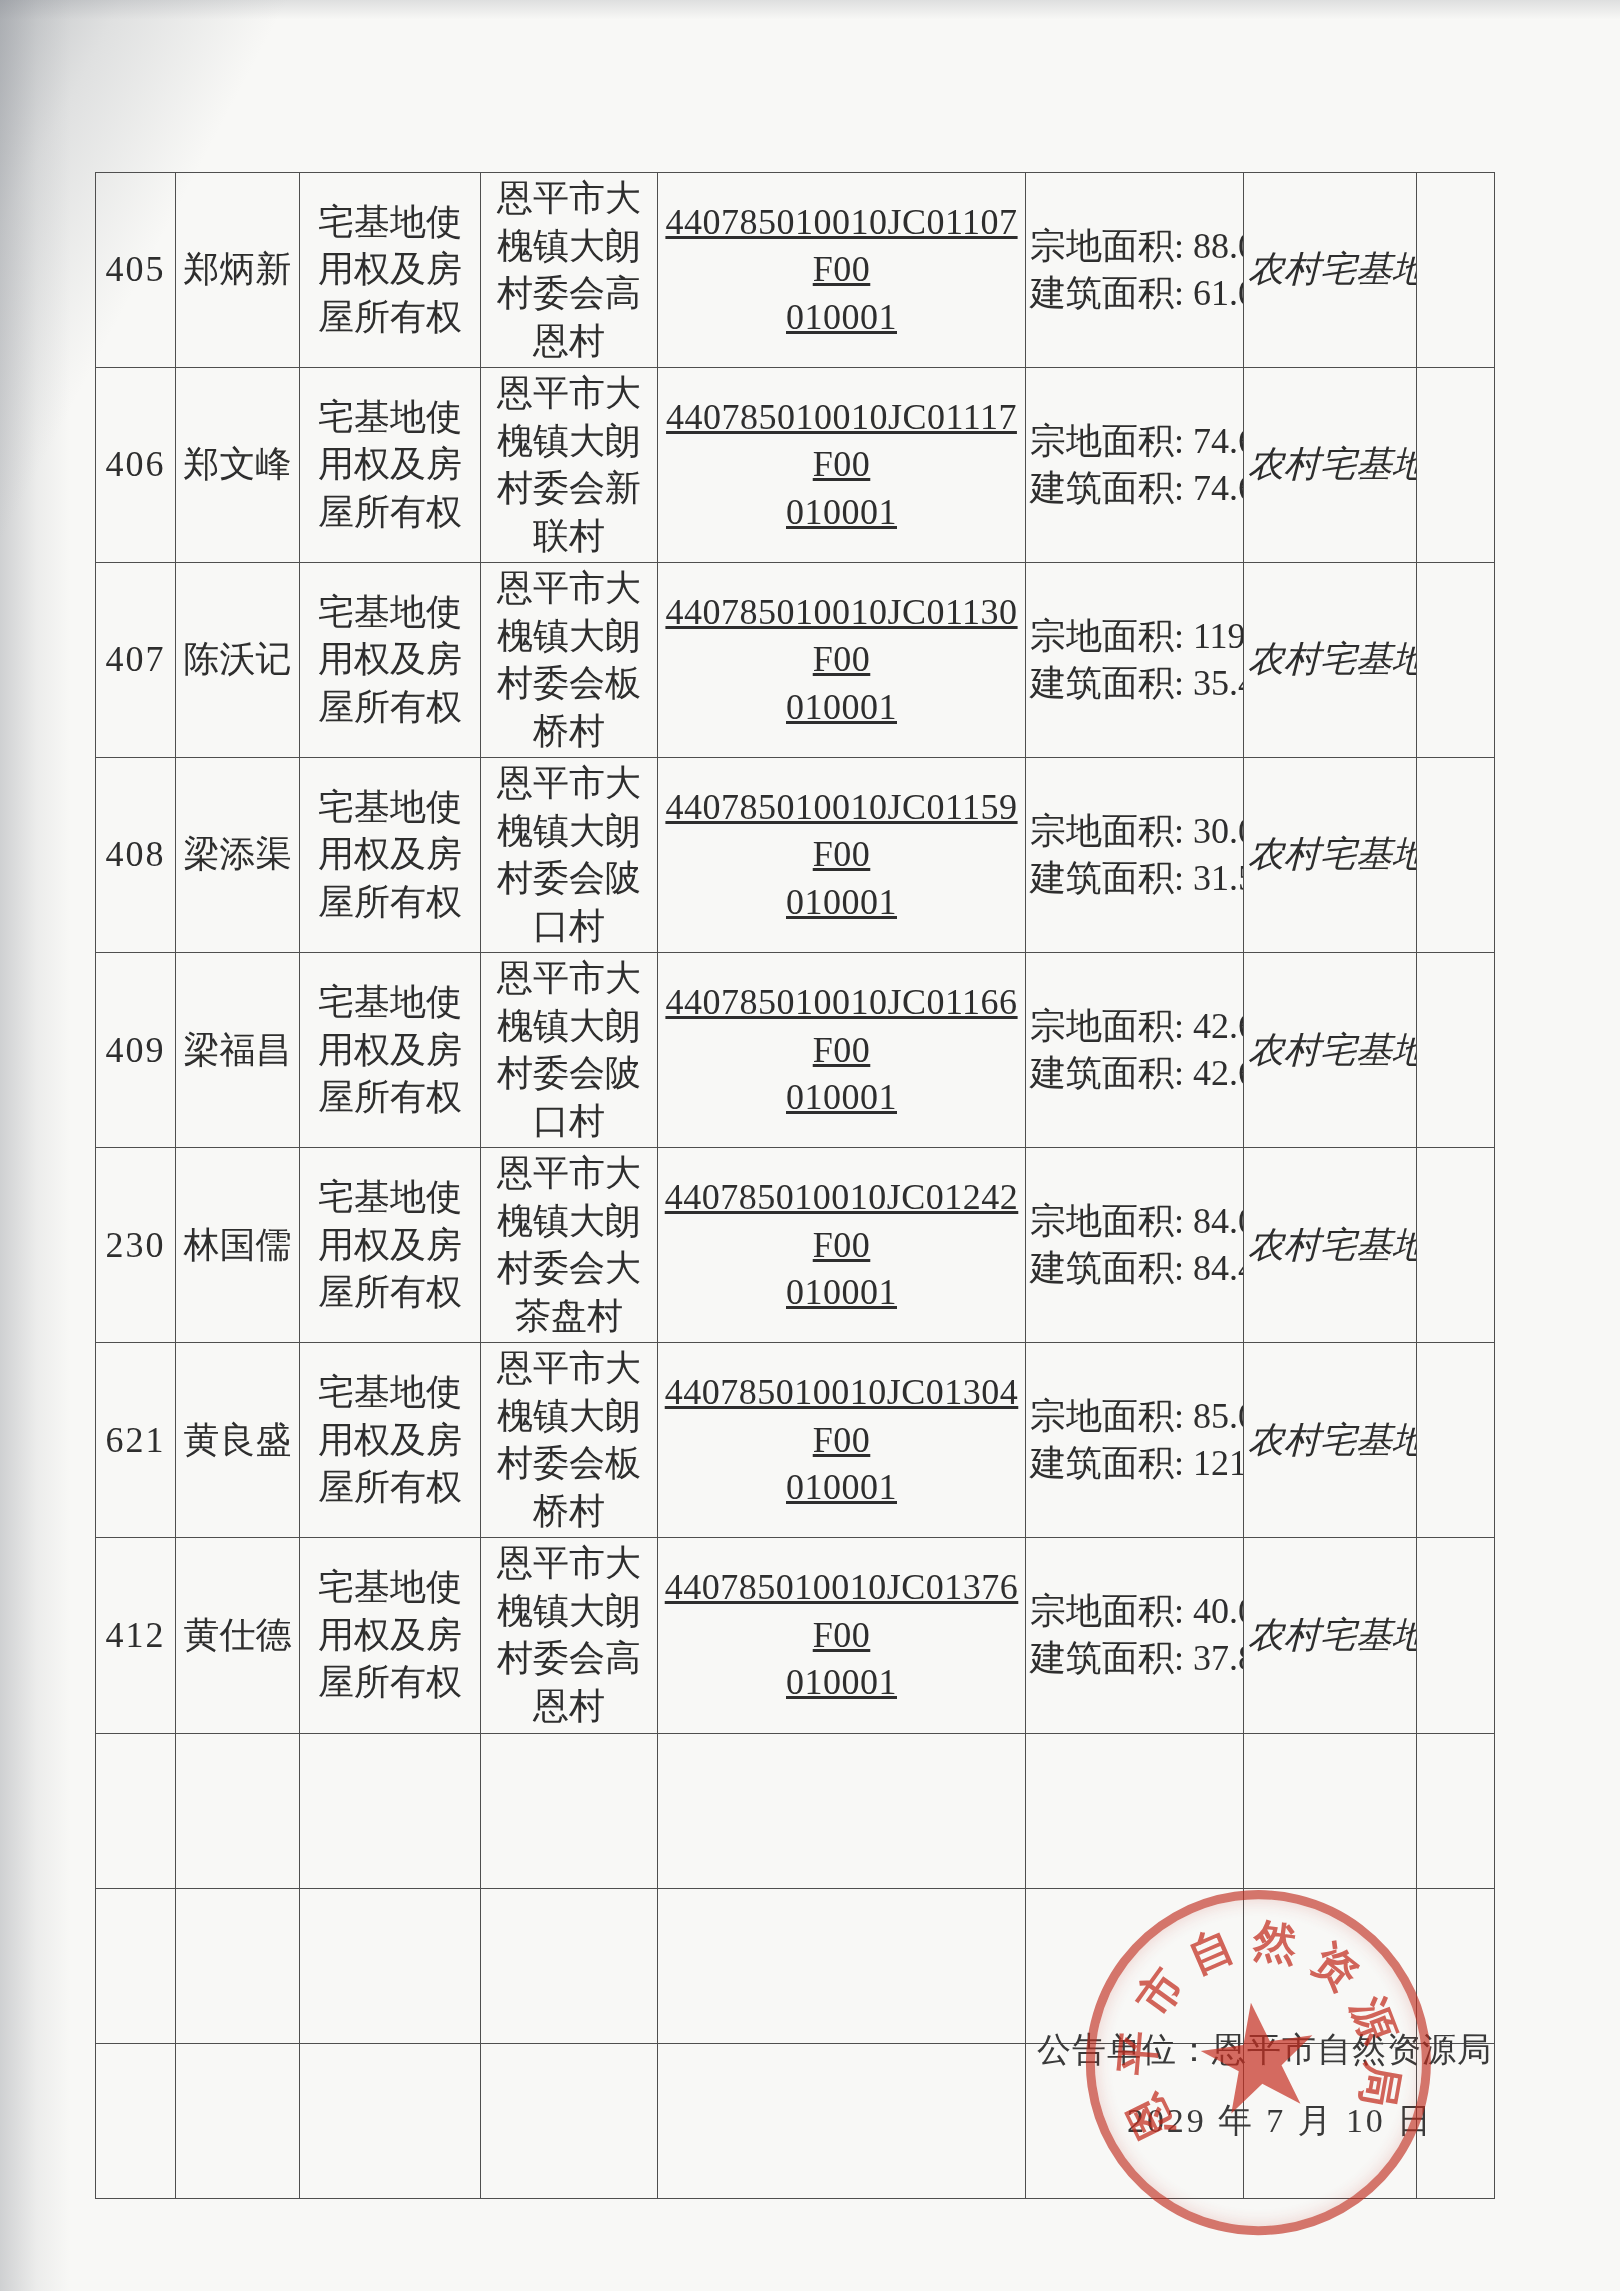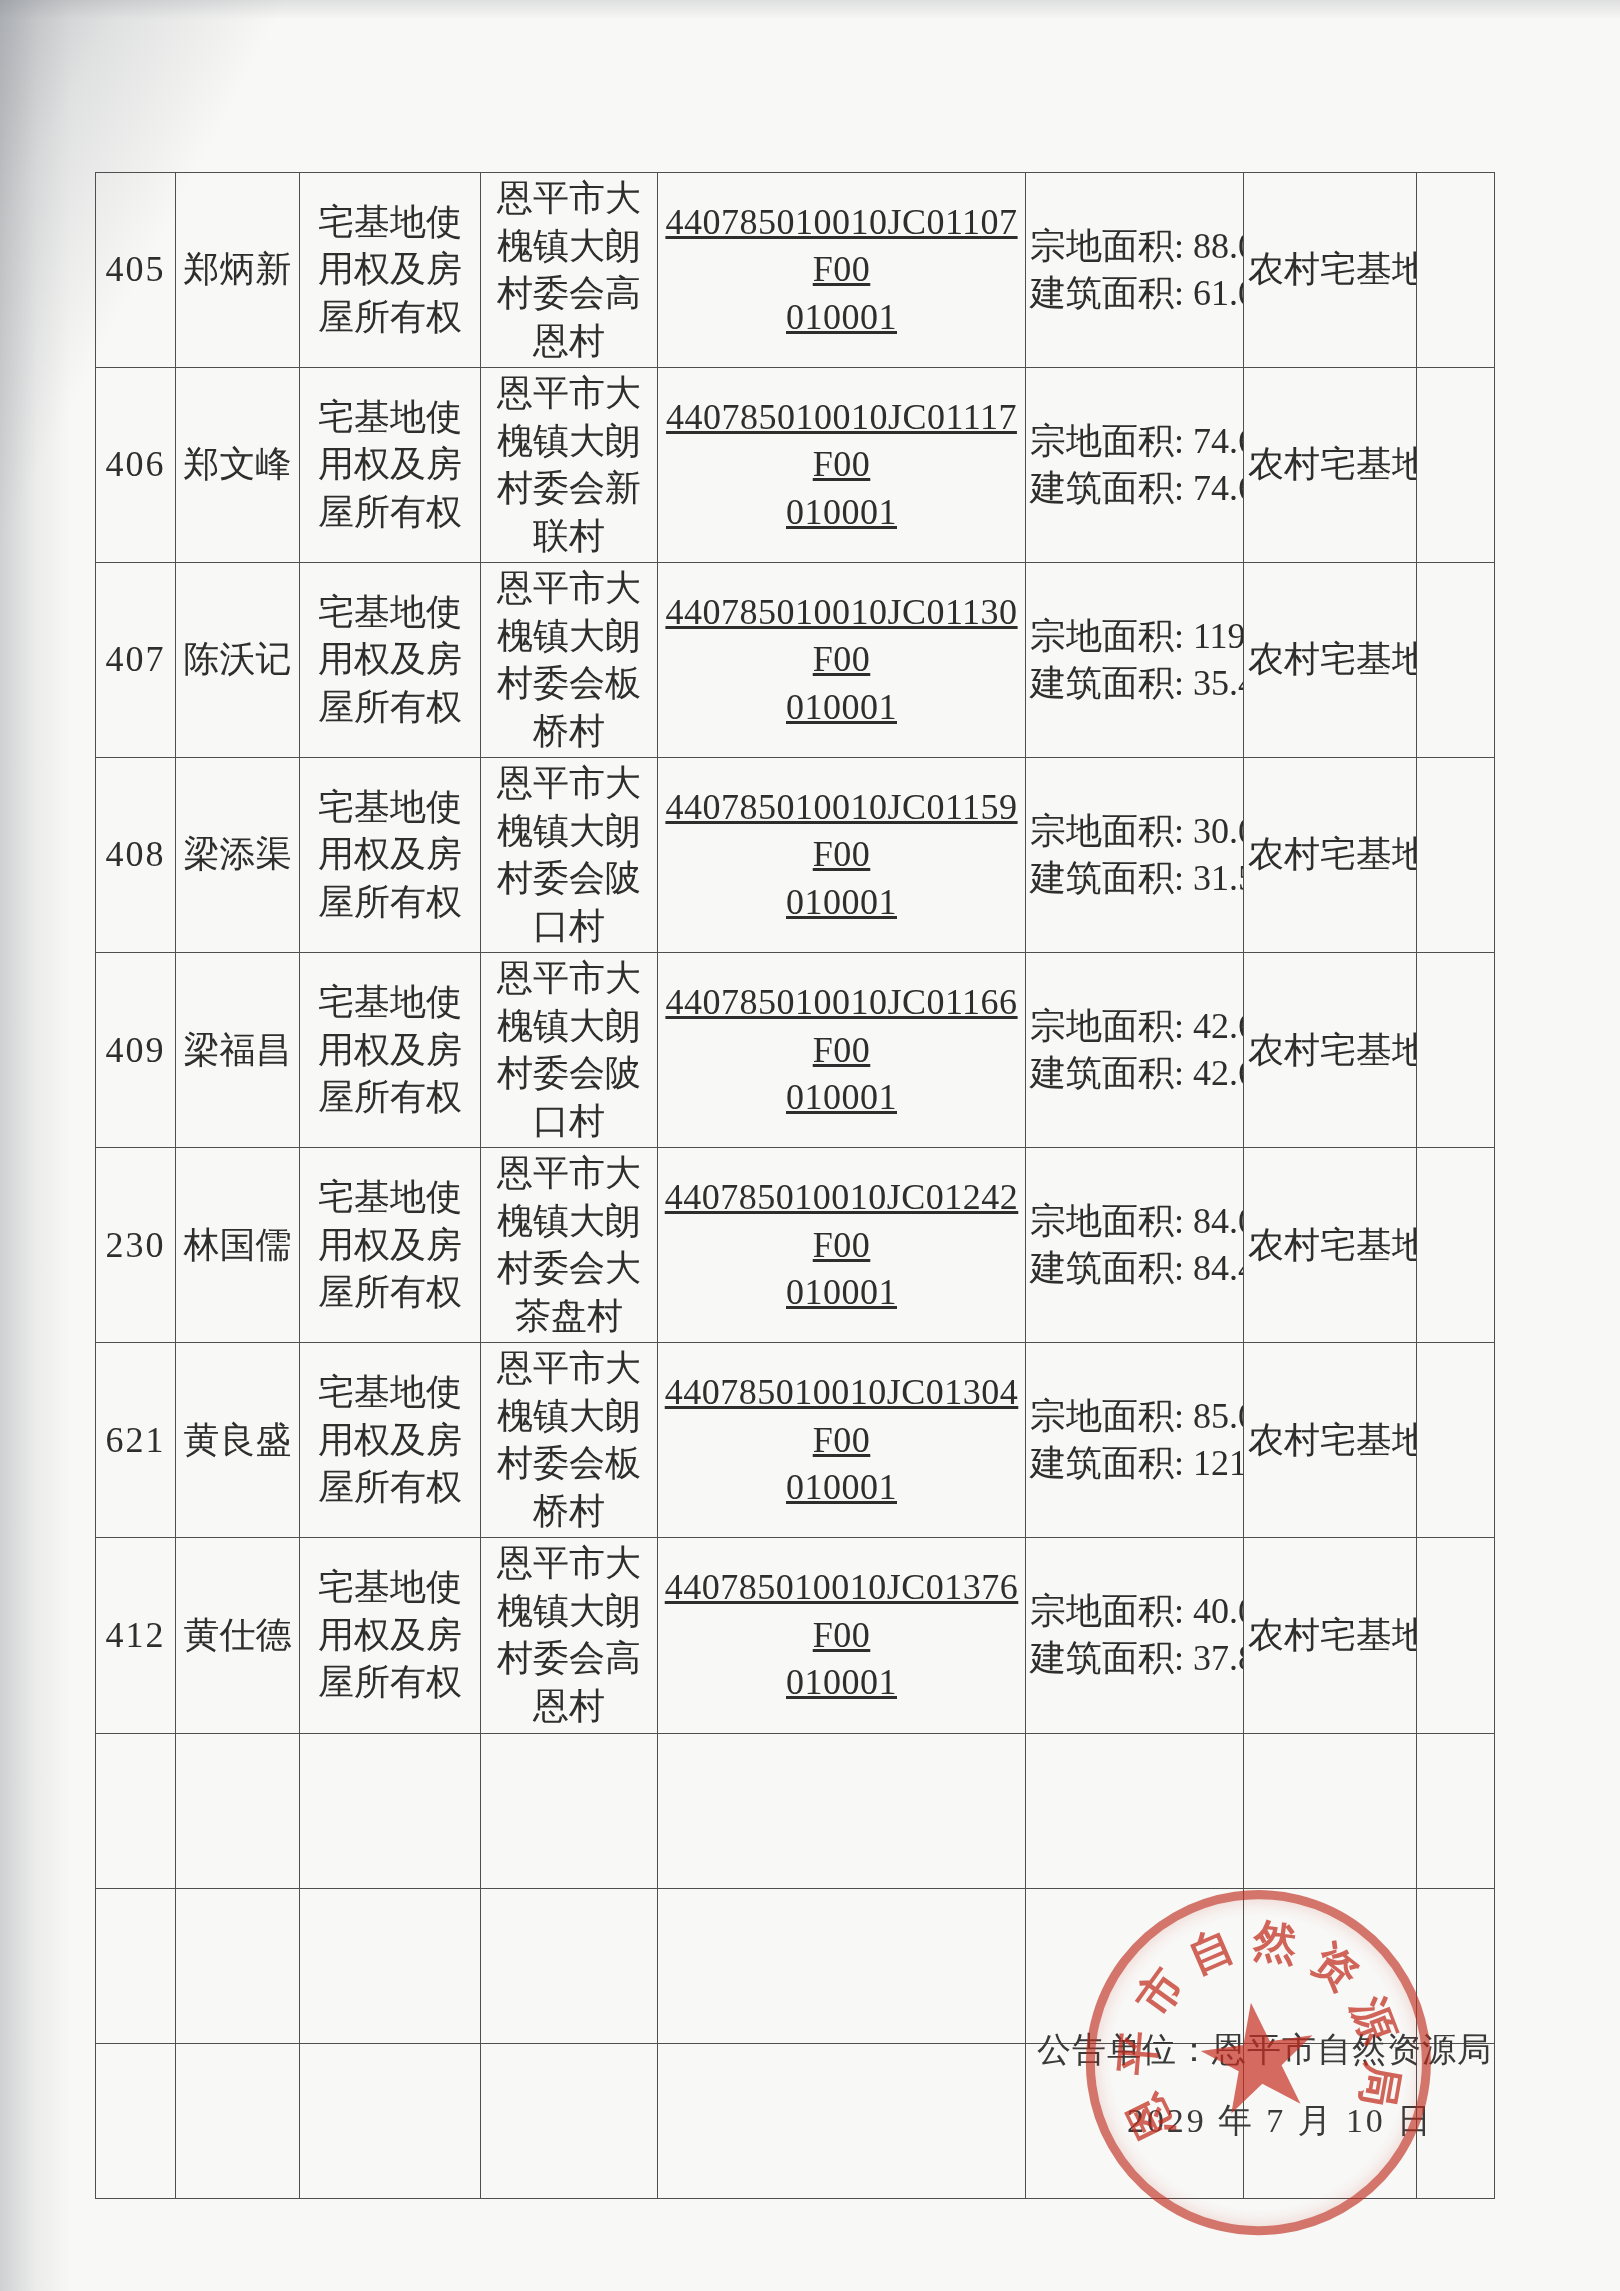--- a/index.html
+++ b/index.html
@@ -34,21 +34,21 @@
     overflow:hidden;
   }
   table.reg tr.data-row td{height:168px;}
   table.reg tr.empty-row td{height:150px;}
   td.c-no{font-size:38px;letter-spacing:2px;}
   td.c-name{font-size:36px;}
   td.c-right,td.c-loc{font-size:35px;padding:2px 5.9px;}
   td.c-cert{font-size:33px;letter-spacing:0.5px;padding:2px 5.9px;text-decoration:underline;}
   td.c-area{text-align:left;font-size:26.5px;padding:2px 2px 2px 13.7px;line-height:1.45;}
   td.c-area .ln{white-space:nowrap;}
-  td.c-type{font-size:33px;white-space:nowrap;padding:2px 2px;}
+  td.c-type{font-size:33px;white-space:nowrap;padding:2px 2px;font-style:italic;}
   
   .footer-unit{
     position:absolute;left:1037px;top:2027px;
     font-size:34px;letter-spacing:1px;color:#3a3a3a;white-space:nowrap;
   }
   .footer-date{
     position:absolute;left:1127px;top:2098px;
     font-size:34px;letter-spacing:2.9px;color:#3a3a3a;white-space:nowrap;
   }
   

